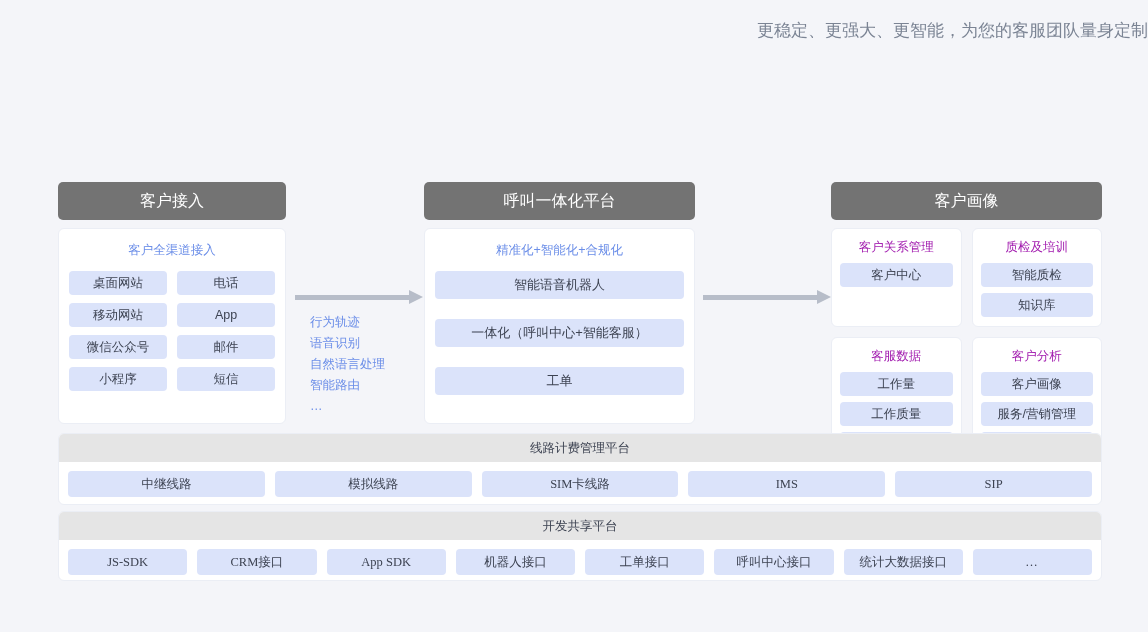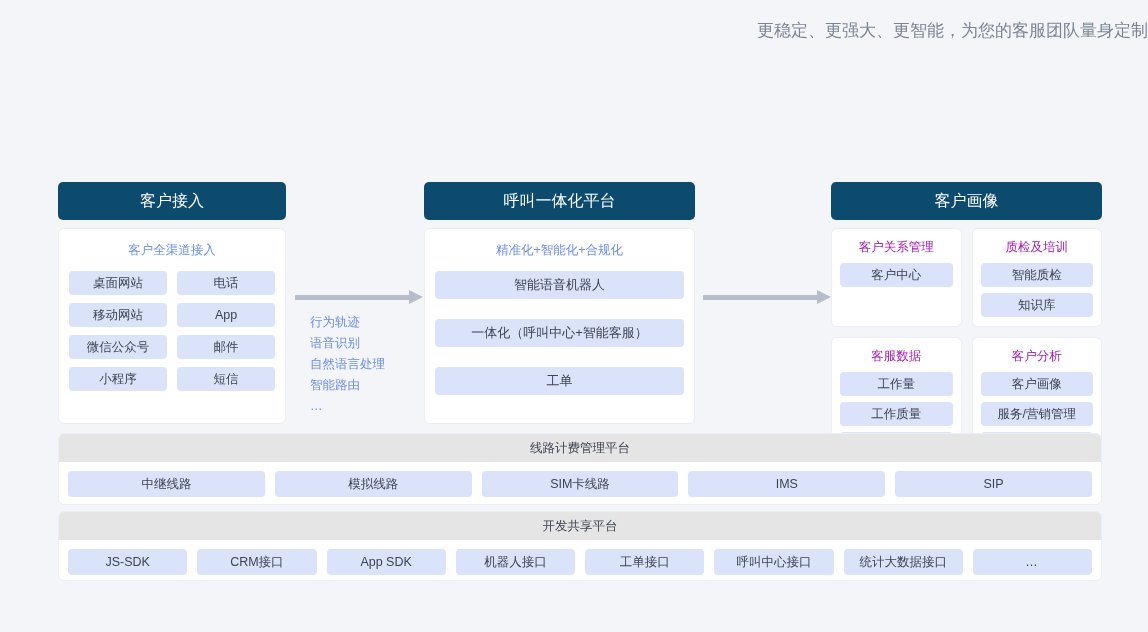--- a/index.html
+++ b/index.html
@@ -36,21 +36,21 @@
   .cols { position: absolute; left: 58px; top: 182px; width: 1044px; height: 242px; }
 
   .col { position: absolute; top: 0; }
   .col-1 { left: 0px;   width: 228px; }
   .col-2 { left: 366px; width: 271px; }
   .col-3 { left: 773px; width: 271px; }
 
   .col-head {
     height: 38px;
     border-radius: 5px;
-    background: #0c4a6e;
+    background: #737373;
     color: #ffffff;
     font-size: 16px;
     line-height: 38px;
     text-align: center;
   }
 
   .col-body {
     margin-top: 8px;
     background: #ffffff;
     border: 1px solid #ebeef5;
@@ -154,21 +154,21 @@
     color: #3d4352;
     font-size: 12.5px;
     line-height: 28px;
     text-align: center;
   }
   .plat-row {
     display: flex;
     gap: 10px;
     padding: 9px 9px 9px;
   }
-  .plat-row .chip { flex: 1 1 0; height: 26px; line-height: 26px; }
+  .plat-row .chip { flex: 1 1 0; height: 26px; line-height: 26px; font-family: Liberation Serif, serif; }
 
   .ellipsis { letter-spacing: 2px; }
 </style>
 </head>
 <body>
 
 <div class="page">
 
   <div class="hdr">
     <div class="hdr-sub">更稳定、更强大、更智能，为您的客服团队量身定制</div>

